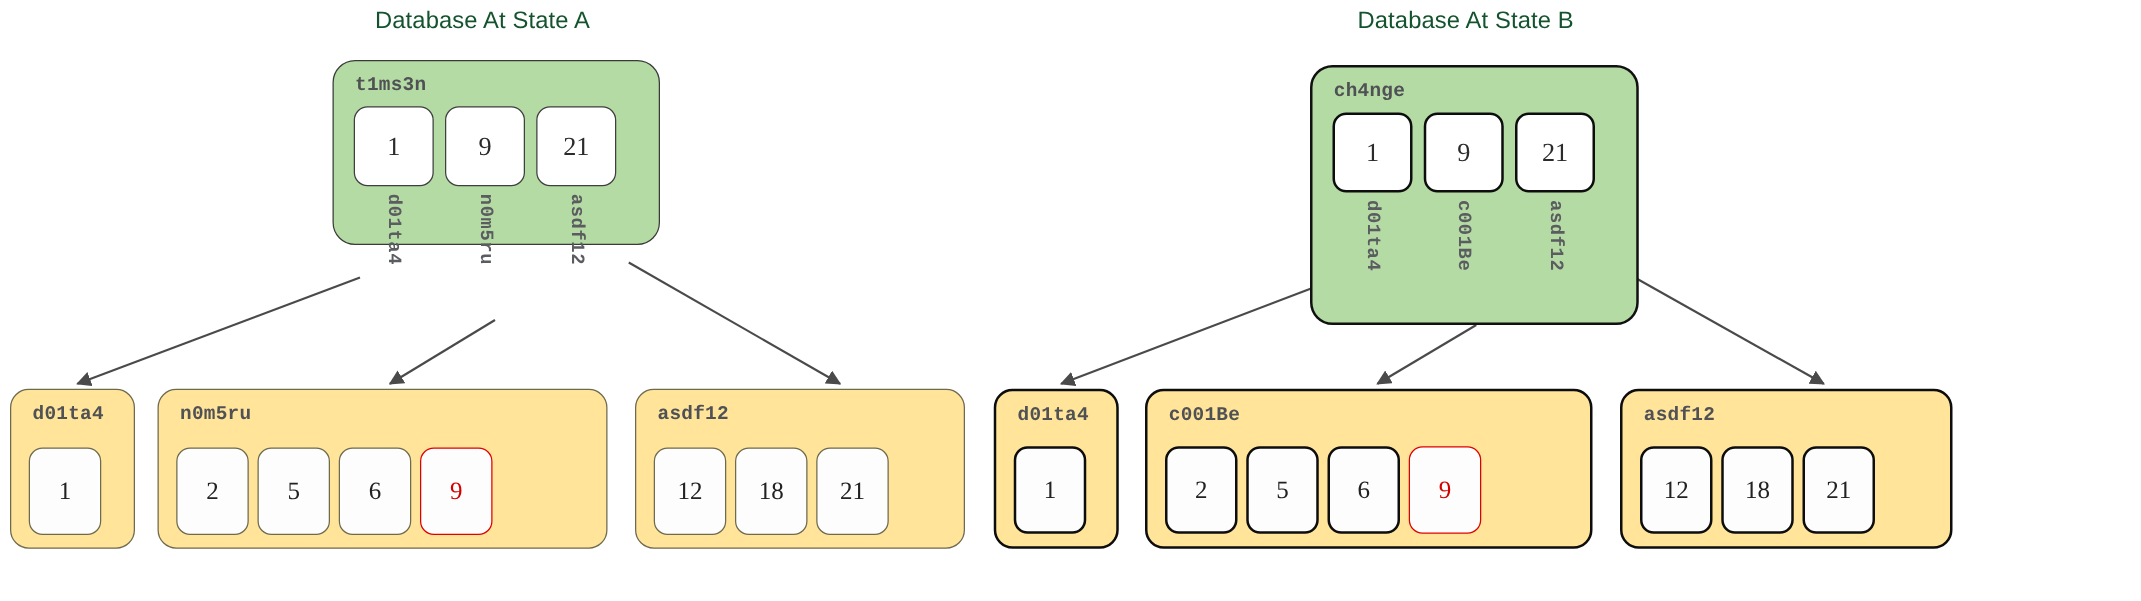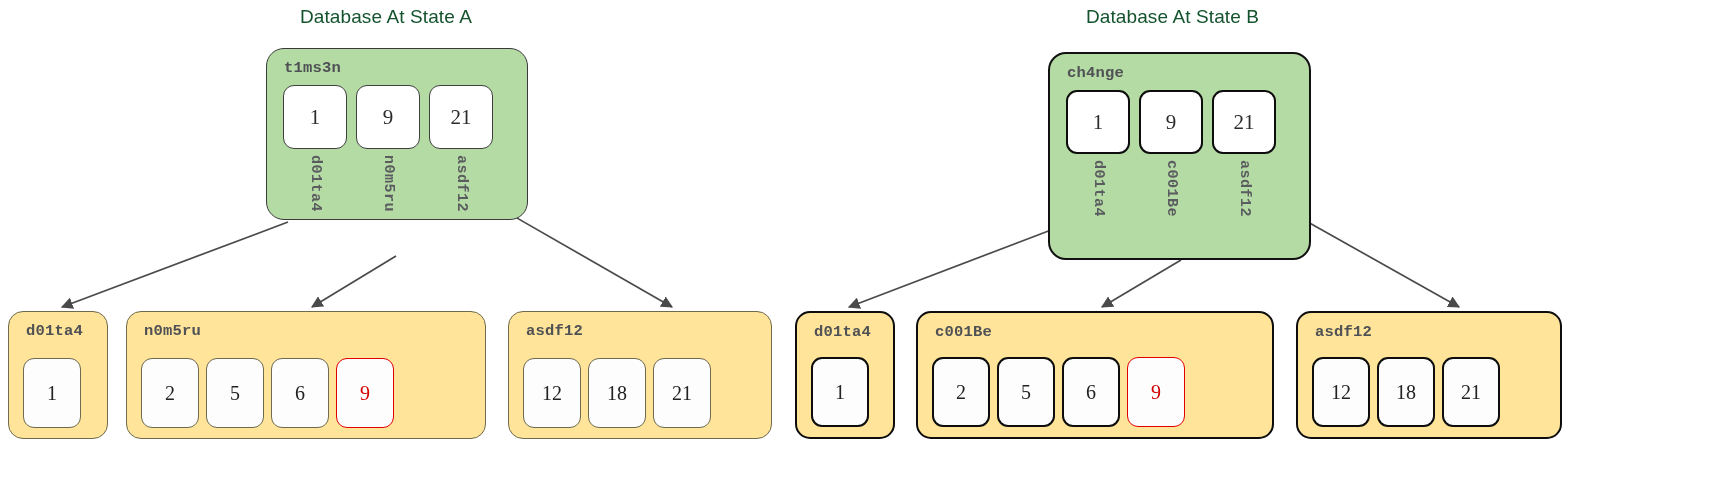--- a/index.html
+++ b/index.html
@@ -158,21 +158,21 @@
       <line x1="396" y1="256" x2="312" y2="307" stroke="#4a4a4a" stroke-width="1.7" marker-end="url(#arrow)"></line>
       <line x1="503" y1="210" x2="672" y2="307" stroke="#4a4a4a" stroke-width="1.7" marker-end="url(#arrow)"></line>
       <line x1="1072" y1="222" x2="849" y2="307" stroke="#4a4a4a" stroke-width="1.7" marker-end="url(#arrow)"></line>
       <line x1="1181" y1="260" x2="1102" y2="307" stroke="#4a4a4a" stroke-width="1.7" marker-end="url(#arrow)"></line>
       <line x1="1290" y1="212" x2="1459" y2="307" stroke="#4a4a4a" stroke-width="1.7" marker-end="url(#arrow)"></line>
     </g>
 </svg>
 
 <div id="panels-root">
     <div class="panel-title" style="left: 300px;">Database At State A</div>
-    <div class="node root-node" style="left: 266px; top: 48px; width: 262px; height: 172px;">
+    <div class="node root-node" style="left: 266px; top: 48px; width: 262px; height: 148px;">
       <div class="node-label">t1ms3n</div>
       <div class="root-cells">
         <div class="root-cell">1</div>
         <div class="root-cell">9</div>
         <div class="root-cell">21</div>
       </div>
       <div class="ptr-row">
         <div class="ptr">
           <span>d01ta4</span>
         </div>

